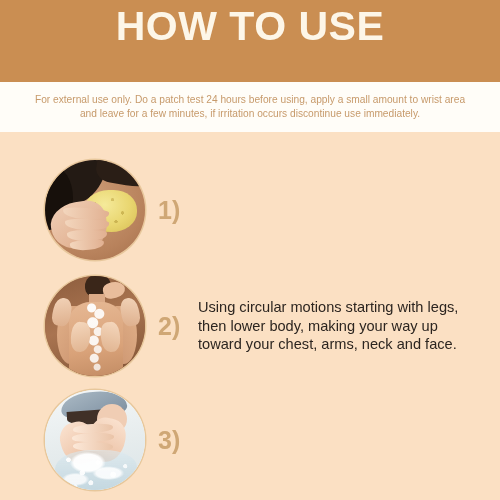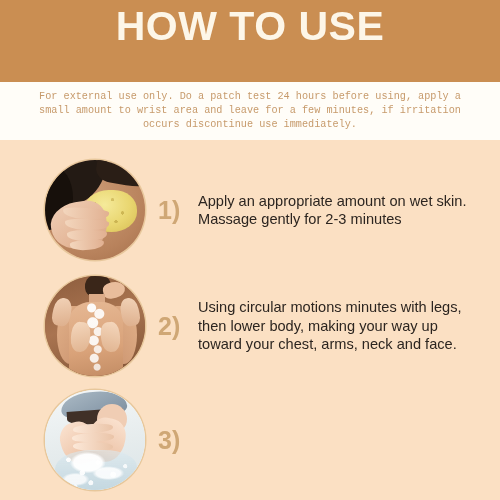--- a/index.html
+++ b/index.html
@@ -55,27 +55,26 @@
     text-align: center;
     white-space: nowrap;
   }
 
   
   .disclaimer-band {
     position: absolute;
     left: 0;
     top: 82px;
     width: 500px;
-    height: 58px;
+    height: 50px;
     background: #fffdf8;
     display: flex;
     align-items: center;
     justify-content: center;
     box-sizing: border-box;
-    font-family: Liberation Mono, monospace;
   }
   .disclaimer-text {
     color: #c79a6b;
     font-size: 10.2px;
     line-height: 14px;
     text-align: center;
     width: 440px;
     margin: 0;
   }
 
@@ -375,43 +374,41 @@
           <div class="sponge"></div>
           <div class="sponge-dots"></div>
           <div class="palm"></div>
           <div class="f1"></div>
             <div class="f2"></div>
             <div class="f3"></div>
             <div class="f4"></div>
         </div>
       </div>
       <div class="step-num">1)</div>
-      <div class="step-text">Apply an appropriate amount on wet skin.
-Massage gently for 2-3 minutes</div>
     </div>
 
     <div class="step step-2">
       <div class="thumb">
         <div class="art art2">
           <div class="bg"></div>
           <div class="head"></div>
           <div class="face"></div>
           <div class="neck"></div>
           <div class="shoulder-l"></div>
           <div class="shoulder-r"></div>
           <div class="torso"></div>
           <div class="scrub"></div>
           <div class="hand-ul"></div>
           <div class="hand-ur"></div>
           <div class="hand-ml"></div>
           <div class="hand-mr"></div>
         </div>
       </div>
       <div class="step-num">2)</div>
-      <div class="step-text">Using circular motions minutes with legs,
+      <div class="step-text">Using circular motions starting with legs,
 then lower body, making your way up
 toward your chest, arms, neck and face.</div>
     </div>
 
     <div class="step step-3">
       <div class="thumb">
         <div class="art art3">
           <div class="bg"></div>
           <div class="towel"></div>
           <div class="hairline"></div>

